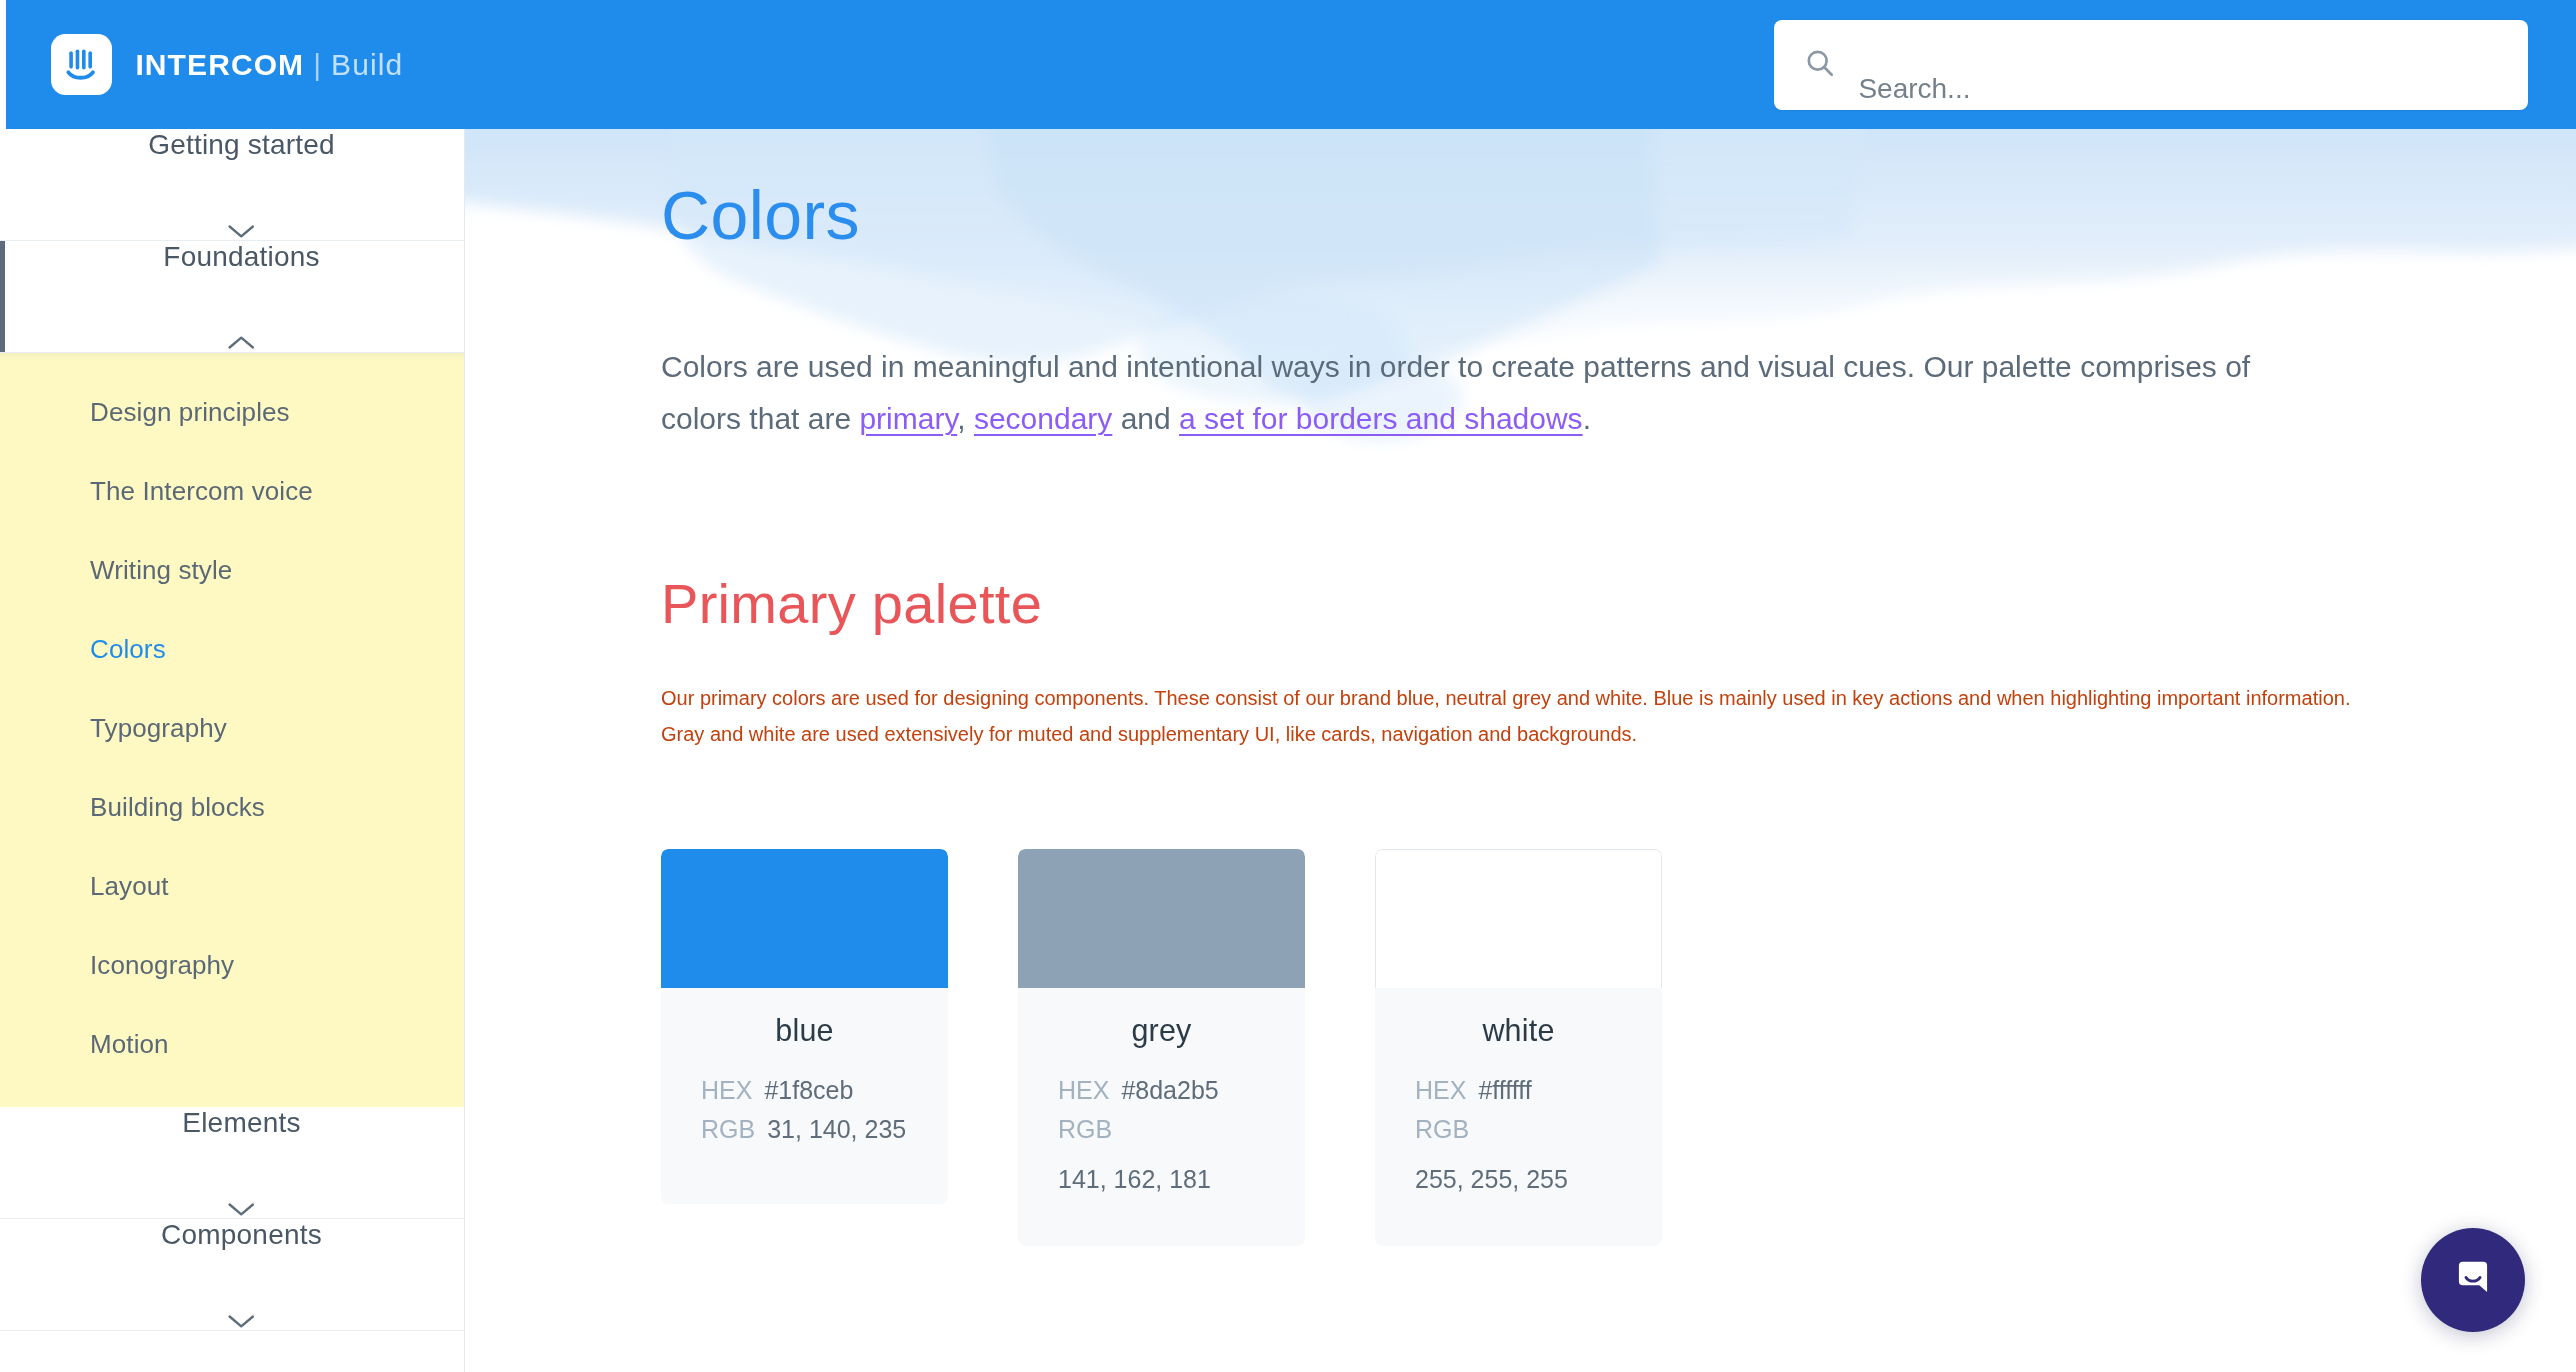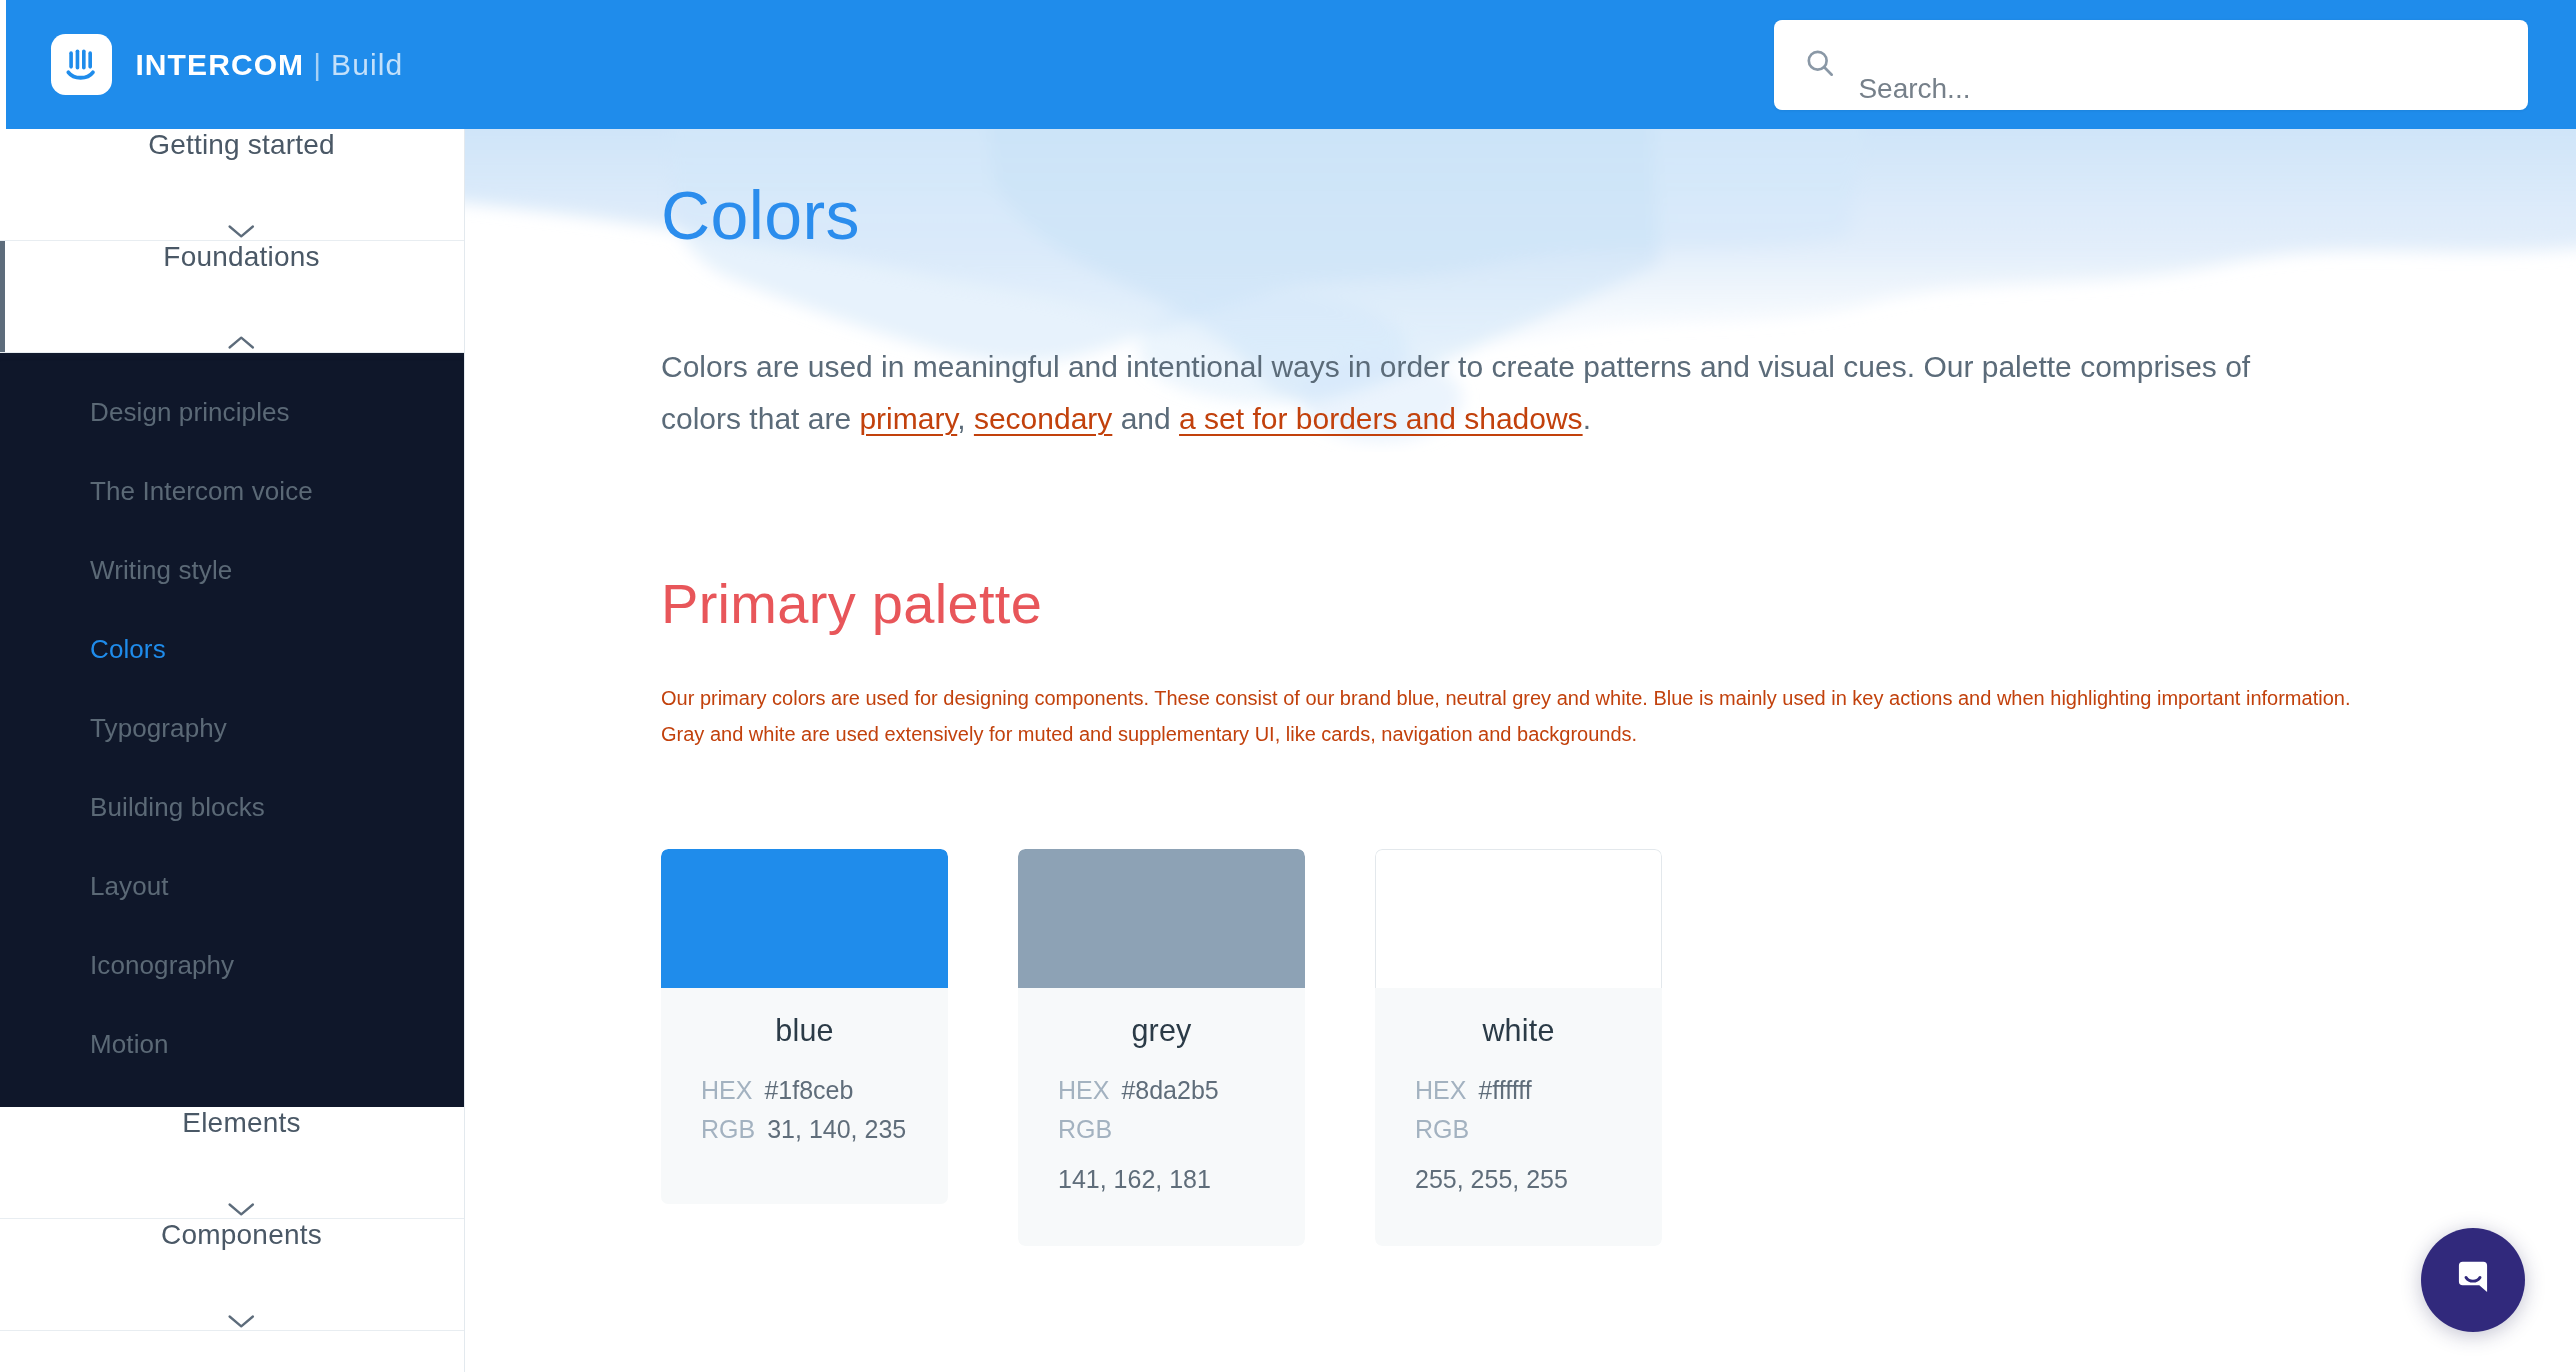--- a/index.html
+++ b/index.html
@@ -87,21 +87,21 @@
     background:#5d6c7b;
   }
   .nav-head-label{
     font-size:28px; color:#4a5866; font-weight:400;
     letter-spacing:0.2px;
   }
   .chev{ width:30.5px; height:18px; flex:0 0 auto; }
 
   .subnav{
     padding:20px 0 23.4px 0;
-    background:#0f172a;
+    background:#fef9c3;
     box-shadow:inset 0 8px 10px -9px rgba(80,100,120,.16);
   }
   .subitem{
     height:79px;
     display:flex; align-items:center;
     padding-left:90px;
     font-size:26px; color:#5b6976;
     cursor:pointer; letter-spacing:0.1px;
   }
   .subitem.current{ color:#1f8ceb; }
@@ -130,21 +130,21 @@
     line-height:1.1;
   }
   .intro{
     margin-top:88px;
     font-size:30px; line-height:1.75;
     color:#5b6b79;
     max-width:1608px;
     font-weight:400;
   }
   .intro a{
-    color:#c2410c;
+    color:#8b5cf6;
     text-decoration:underline;
     text-underline-offset:4.5px;
     text-decoration-thickness:1.8px;
   }
 
   .section-title{
     margin-top:126px;
     font-size:56px; font-weight:400;
     color:#e8565a; letter-spacing:0.3px;
     line-height:1.15;

